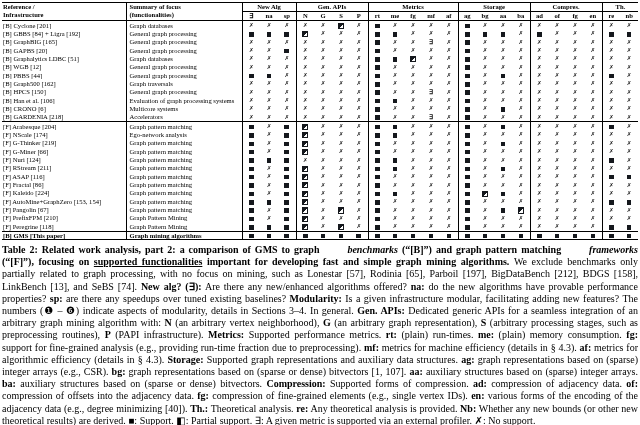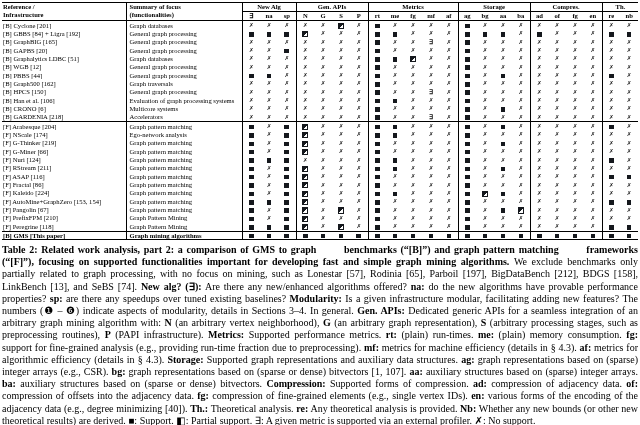--- a/index.html
+++ b/index.html
@@ -26,22 +26,22 @@
   .sq{display:inline-block;width:4.6px;height:4.6px;background:#15181d;vertical-align:middle;}
   .sq.half{width:4.2px;height:4.2px;border:1px solid #15181d;
            background:linear-gradient(135deg,#15181d 50%,#ffffff 50%);}
   .xm{font-family:"DejaVu Sans",sans-serif;font-size:5.6px;font-weight:bold;color:#111;}
   .ex{font-size:6.4px;font-weight:bold;color:#111;}
   tr.secstart td{border-top:1px solid #000;}
   tr.boldrow td{font-weight:bold;}
   .caption{margin-top:4px;width:636px;font-size:10px;line-height:12.2px;
            text-align:justify;color:#000;}
   .caption .b{font-weight:bold;}
-  .caption .i{margin-left:24px;}
-  .caption .u{}
+  .caption .i{font-style:italic;margin-left:24px;}
+  .caption .u{text-decoration:underline;}
 </style>
 </head>
 <body>
 
 <div class="page">
 
   <table>
     <colgroup id="cols">
         <col style="width:124px">
         <col style="width:116px">

